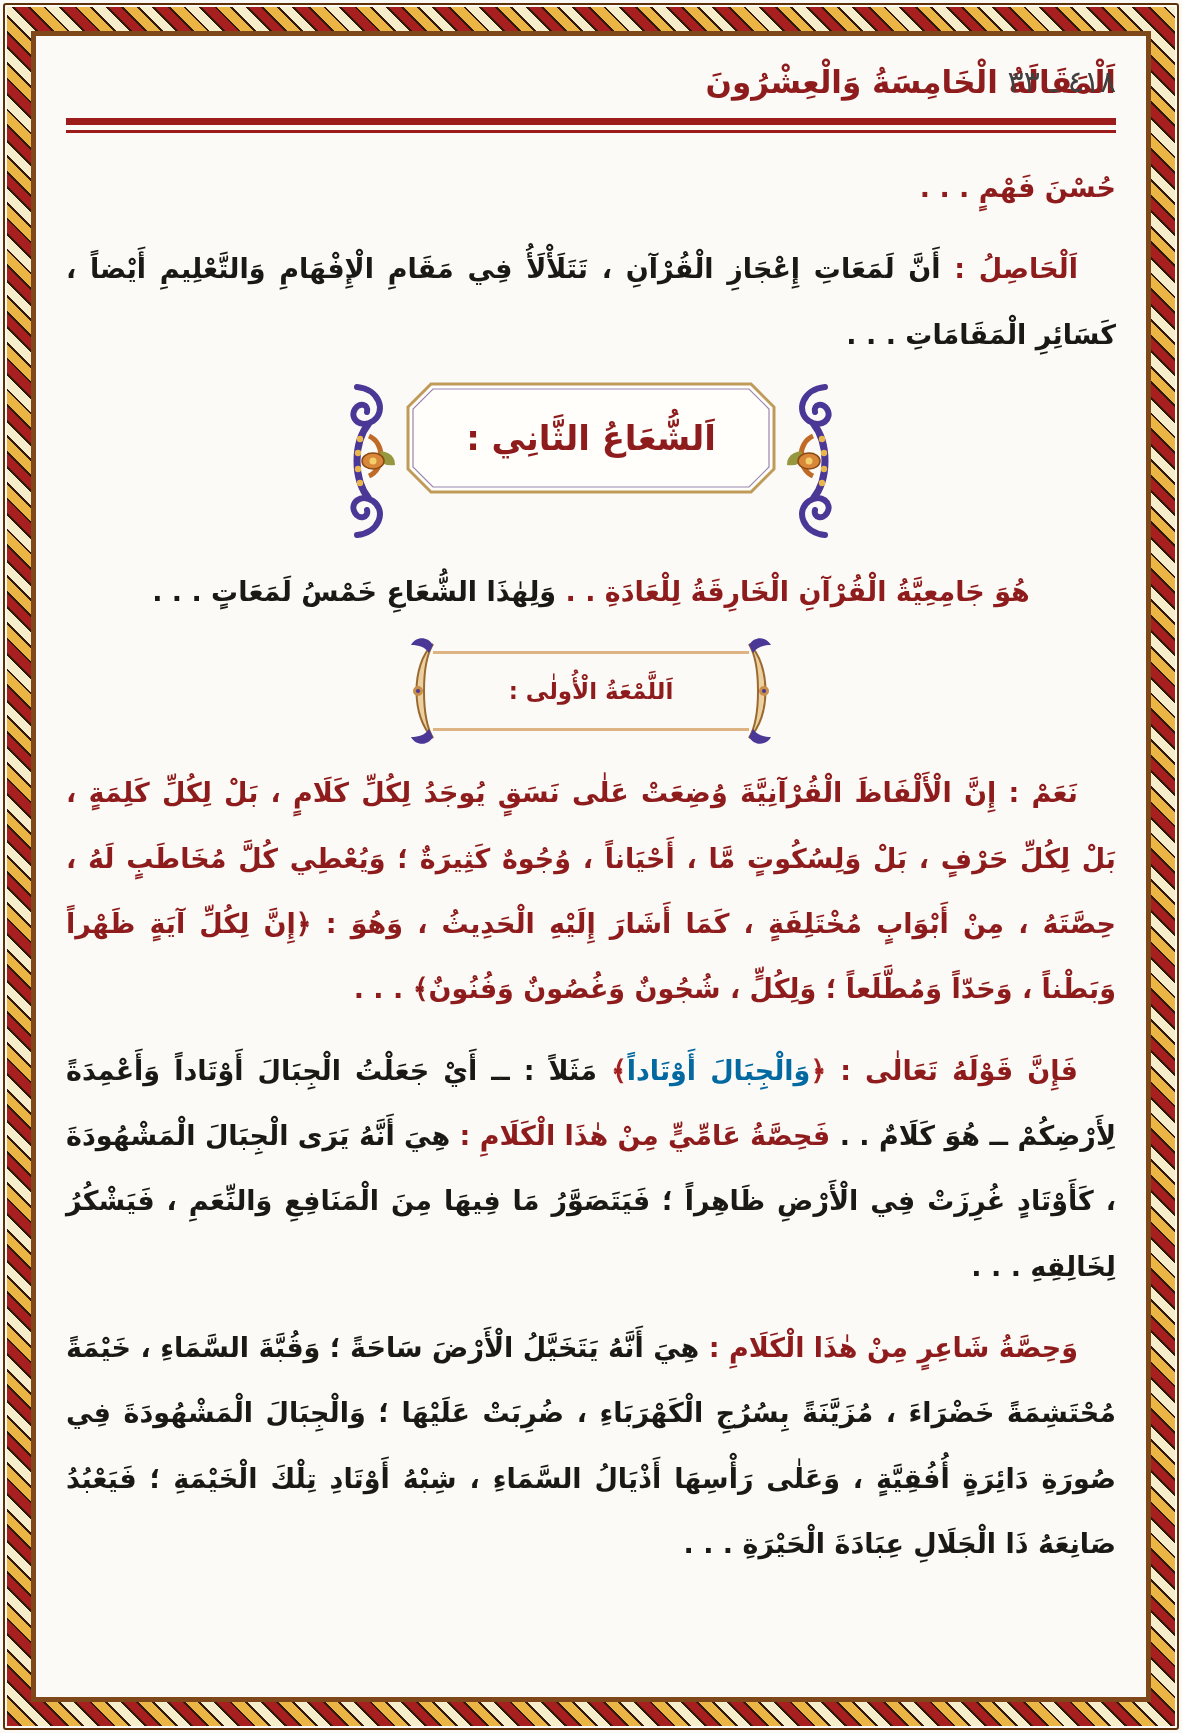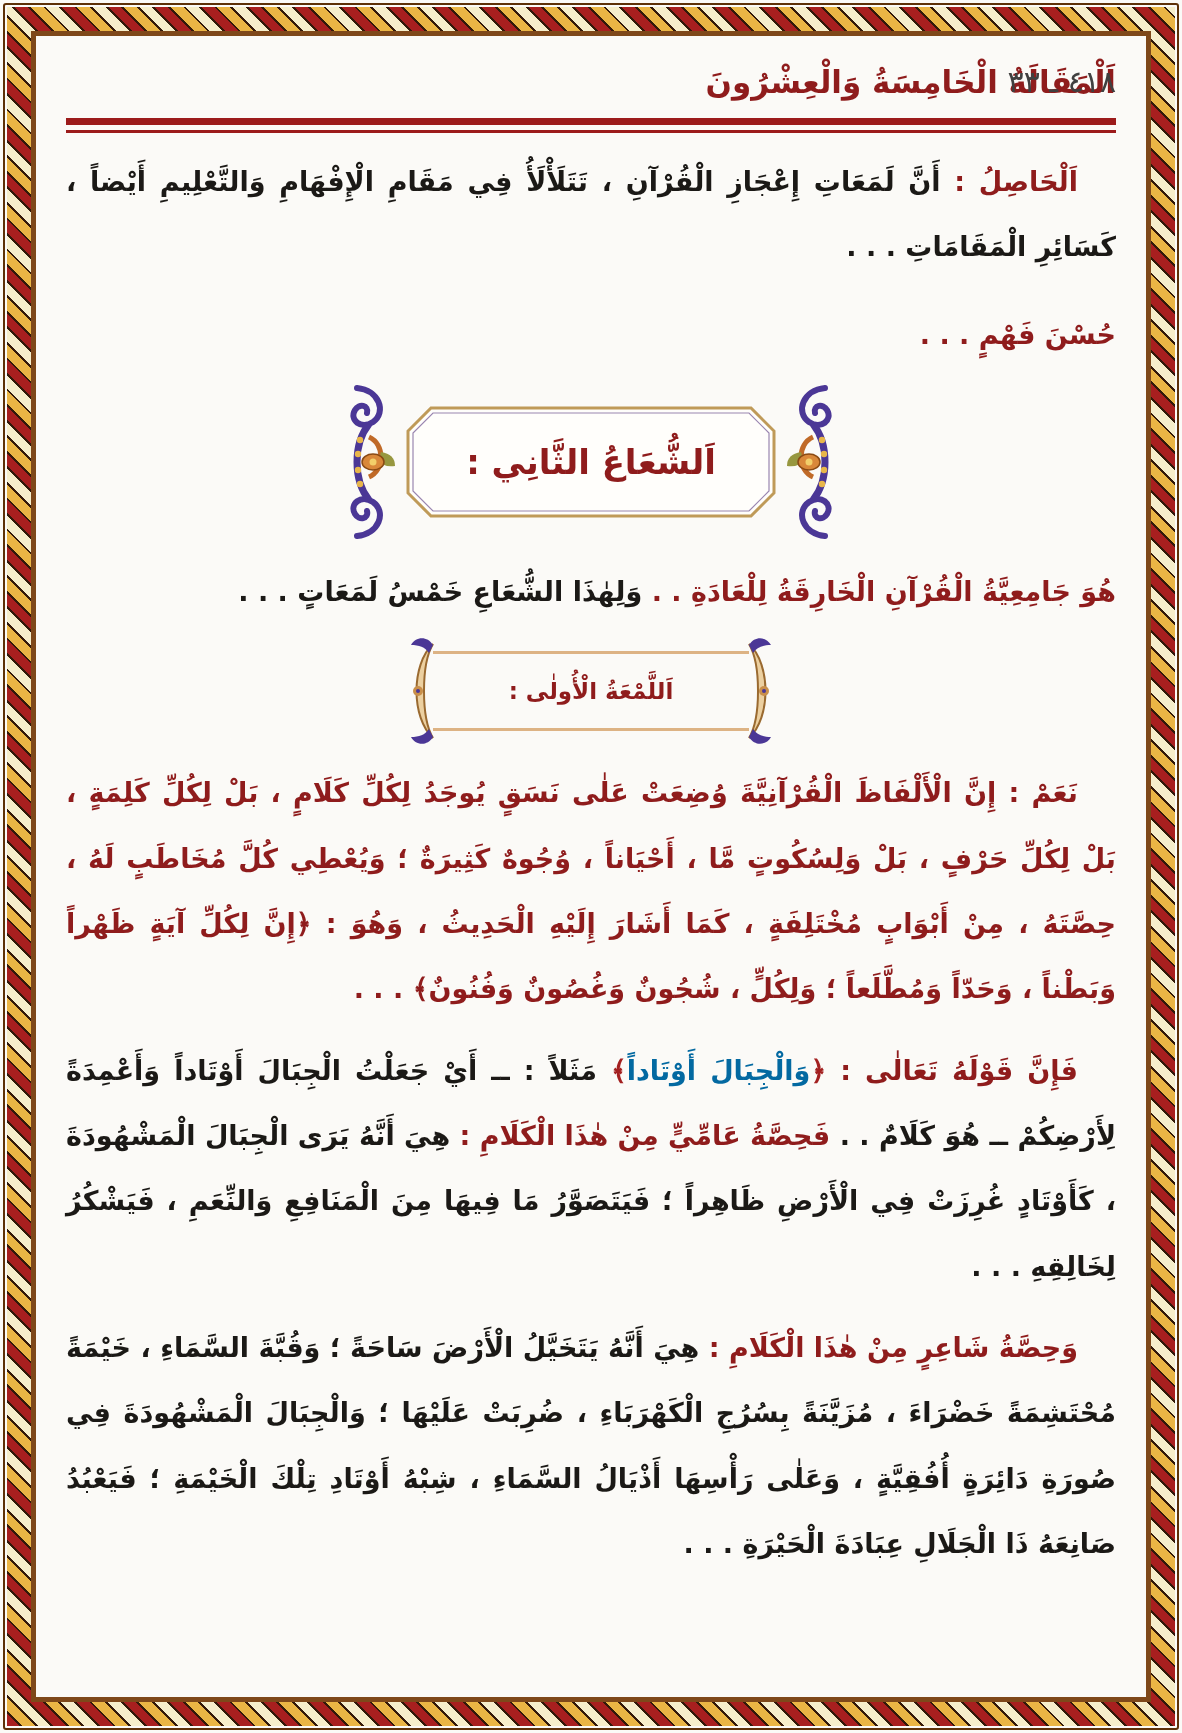--- a/index.html
+++ b/index.html
@@ -61,28 +61,28 @@
   
   .para {
     margin: 16px 0 0 0;
     font-size: 27px; font-weight: bold;
     line-height: 2.42;
     color: #1b1916;
     text-align: justify;
     text-indent: 38px;
   }
   .para.noindent { text-indent: 0; }
-  .para.centered { text-indent: 0; }
+  .para.centered { text-align: center; text-indent: 0; }
   .red  { color: #8f1c1c; }
   .blue { color: #0369a1; }
   .bracket { color: #a32020; }
 
   
   .ray {
-    display: flex; align-items: center; justify-content: center;
+    display: flex; align-items: flex-start; justify-content: center;
     gap: 6px; margin: 14px 0 6px 0; height: 162px;
   }
   .ray-box { position: relative; width: 372px; height: 114px; }
   .ray-box svg { position: absolute; inset: 0; }
   .ray-text {
     position: absolute; inset: 0;
     display: flex; align-items: center; justify-content: center;
     font-size: 34px; font-weight: bold; color: #8f1c1c;
   }
   .orn-right { transform: scaleX(-1); }
@@ -113,23 +113,23 @@
     <div class="header">
       <h1 class="page-title">اَلْمَقَالَةُ الْخَامِسَةُ وَالْعِشْرُونَ</h1>
       <div class="page-numbers">٤١٨ ـ ٣٣</div>
     </div>
 
     <div class="rule-wrap">
       <div class="rule-thick"></div>
       <div class="rule-thin"></div>
     </div>
 
+    <p class="para noindent red" style="margin-top:22px"><span>حُسْنَ فَهْمٍ . . .</span></p>
+
     <p class="para"><span class="red">اَلْحَاصِلُ : </span><span>أَنَّ لَمَعَاتِ إِعْجَازِ الْقُرْآنِ ، تَتَلَأْلَأُ فِي مَقَامِ الْإِفْهَامِ وَالتَّعْلِيمِ أَيْضاً ، كَسَائِرِ الْمَقَامَاتِ . . .</span></p>
-
-    <p class="para noindent red" style="margin-top:22px"><span>حُسْنَ فَهْمٍ . . .</span></p>
 
     <div class="ray">
       <svg width="72" height="160" viewBox="0 0 72 160">
         <path d="M42 6 C20 8 12 30 26 40 C38 48 50 38 44 28 C40 21 30 23 32 31" fill="none" stroke="#4b3796" stroke-width="6" stroke-linecap="round"></path>
         <path d="M42 154 C20 152 12 130 26 120 C38 112 50 122 44 132 C40 139 30 137 32 129" fill="none" stroke="#4b3796" stroke-width="6" stroke-linecap="round"></path>
         <path d="M30 42 C46 62 46 98 30 118" fill="none" stroke="#4b3796" stroke-width="7"></path>
         <circle cx="39" cy="58" r="3.2" fill="#e8b64a"></circle>
           <circle cx="41" cy="72" r="3.2" fill="#e8b64a"></circle>
         <circle cx="41" cy="88" r="3.2" fill="#e8b64a"></circle>
           <circle cx="39" cy="102" r="3.2" fill="#e8b64a"></circle>

